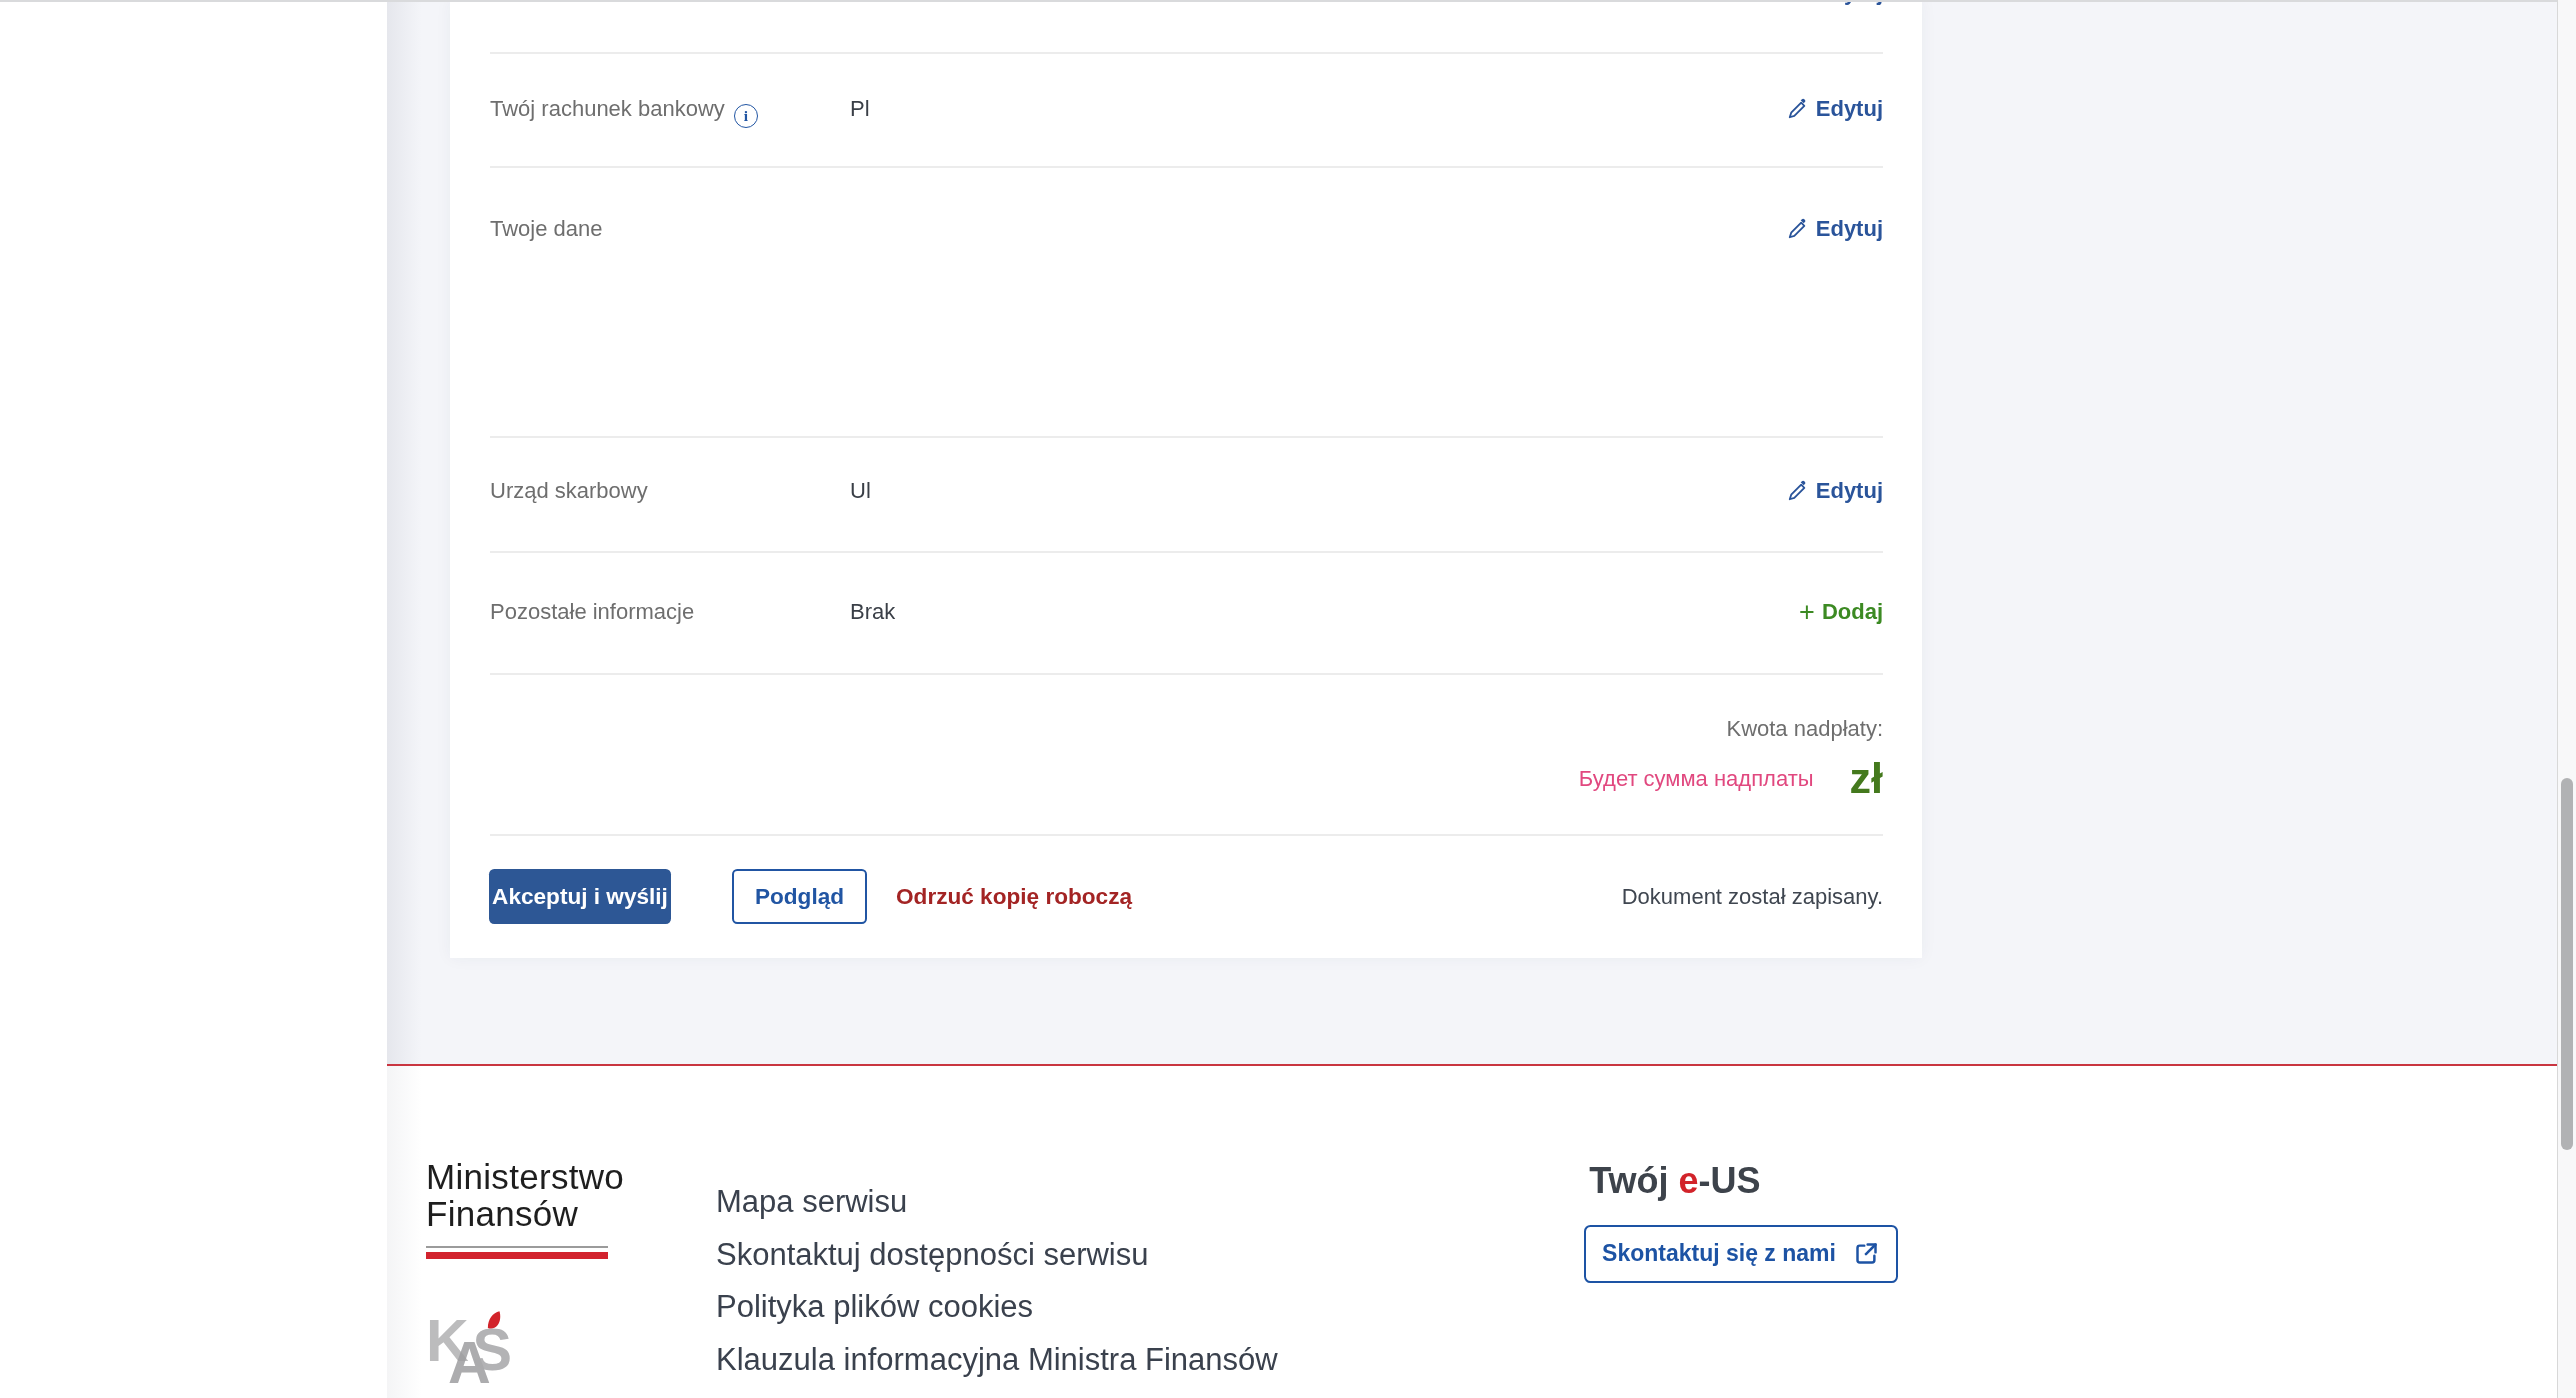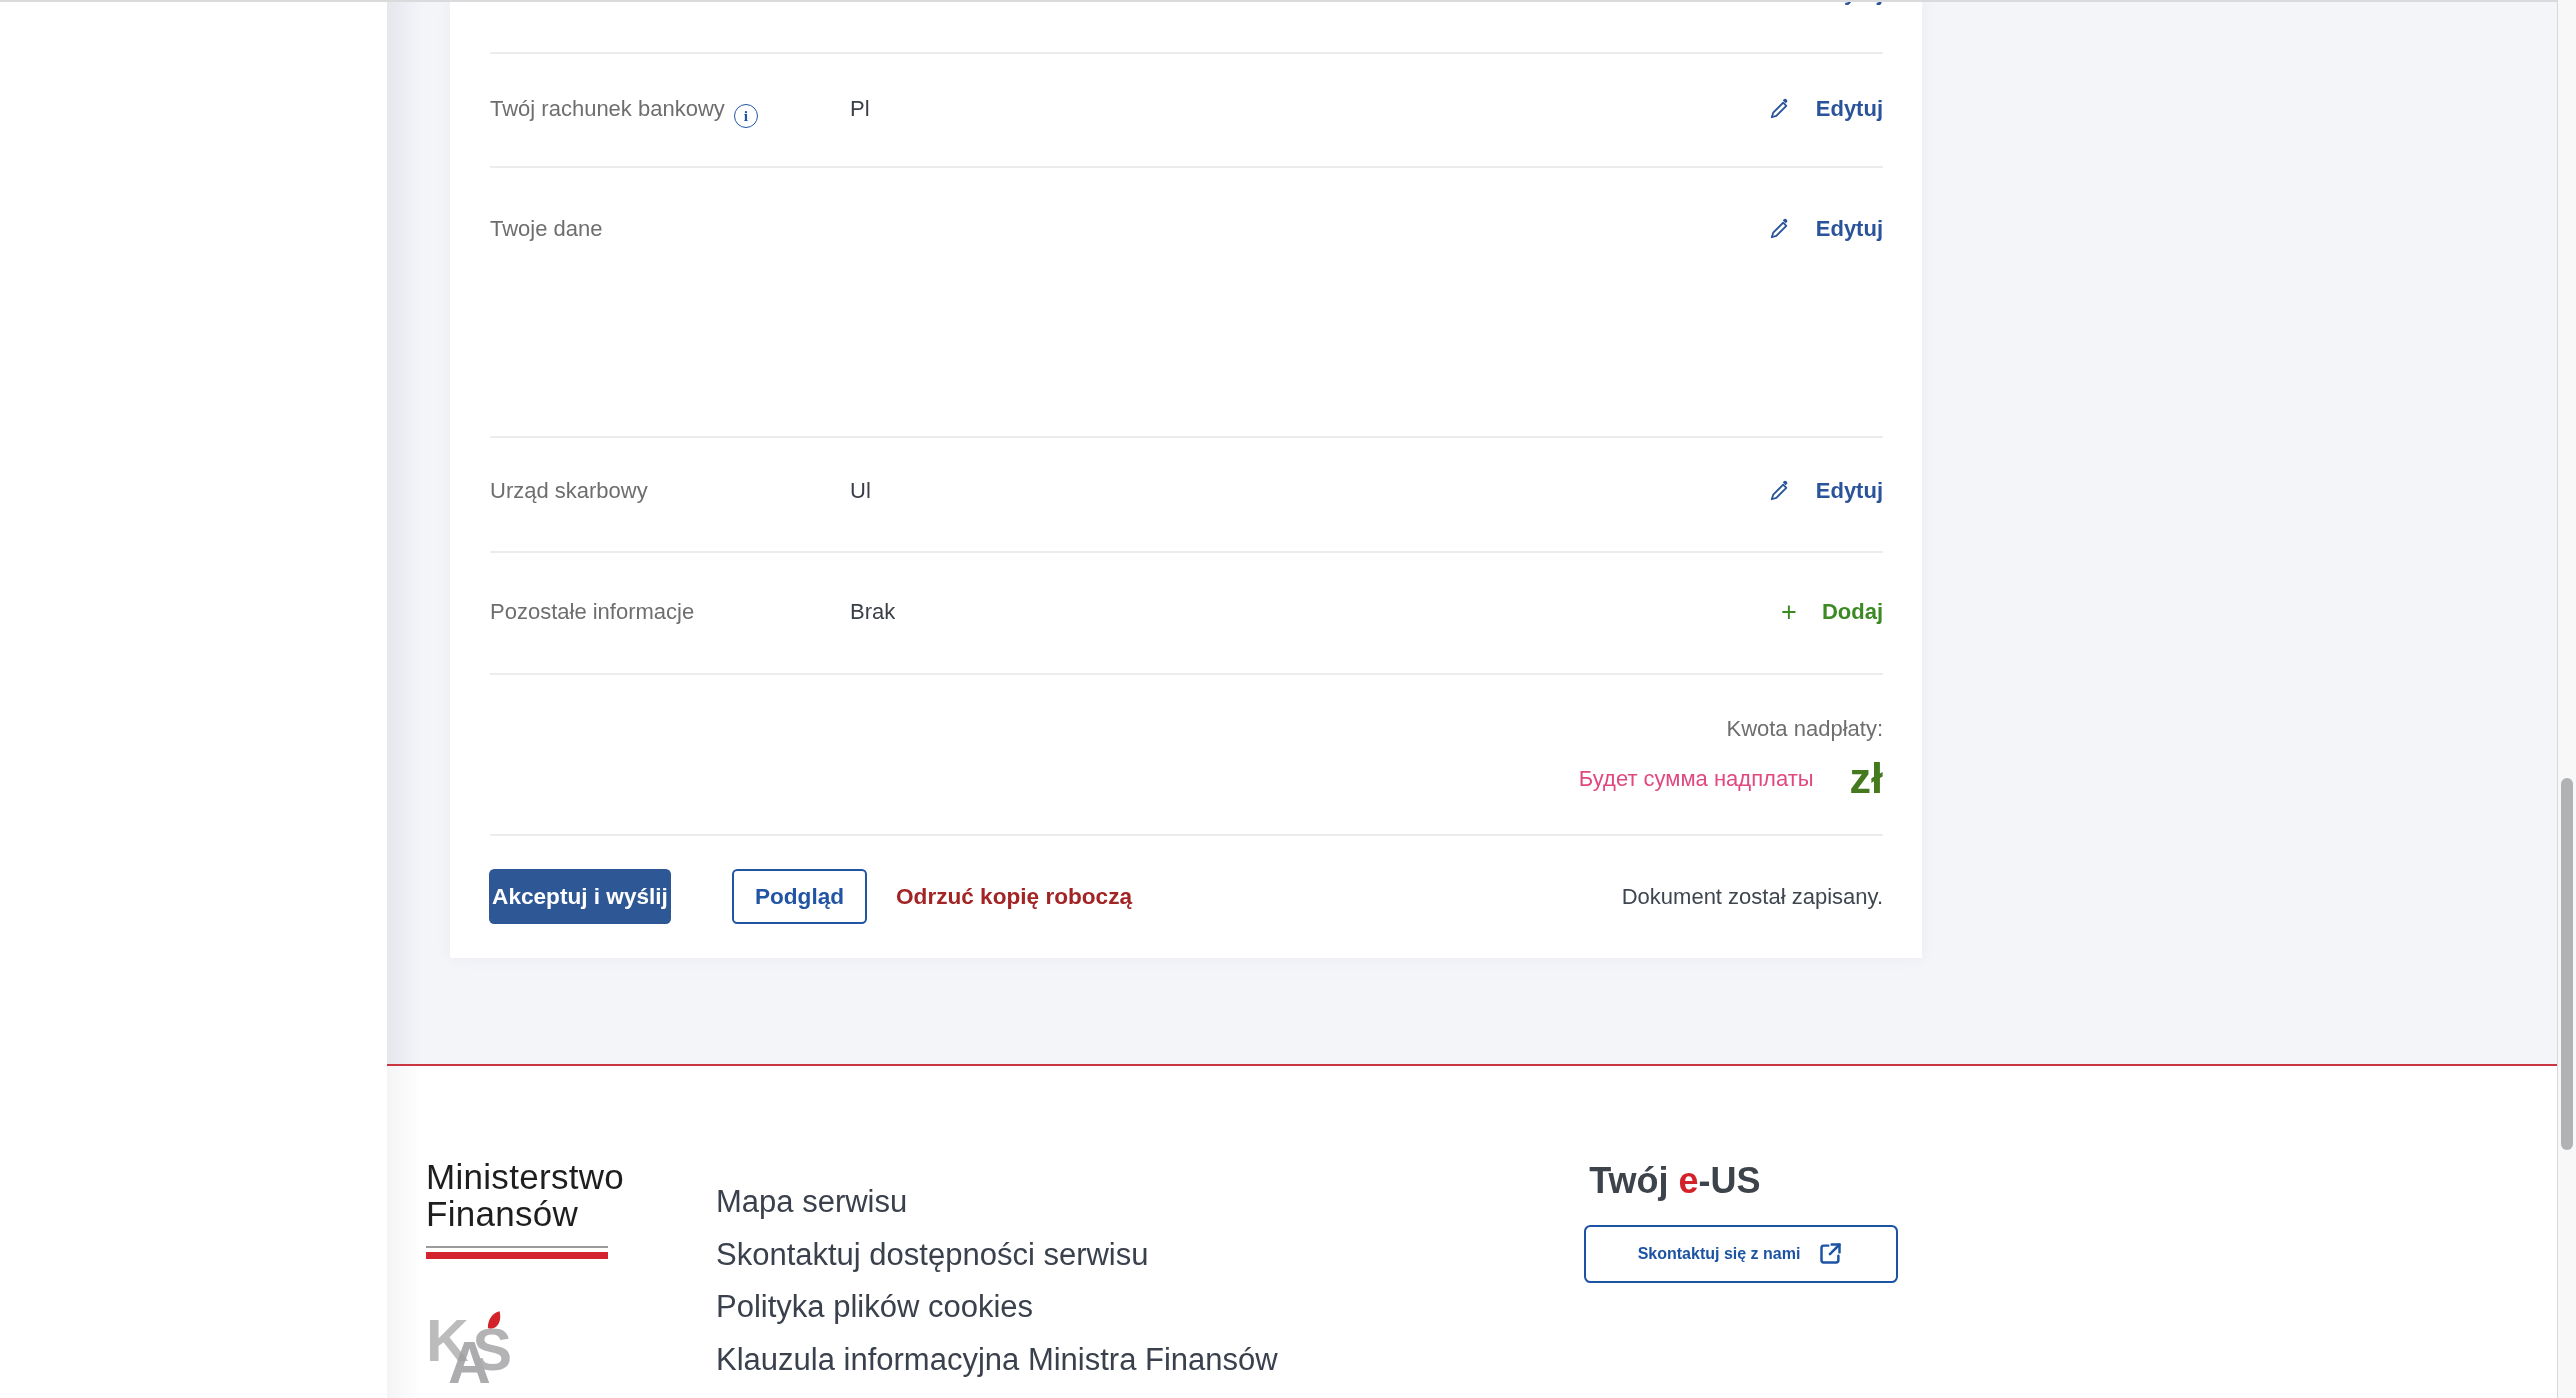--- a/index.html
+++ b/index.html
@@ -17,21 +17,21 @@
 
   
   .card{position:absolute;left:450px;top:0;width:1472px;height:958px;background:#ffffff;z-index:1;
         overflow:hidden;box-shadow:0 0 15.5px rgba(40,50,80,0.05);}
   .divider{position:absolute;left:40px;right:39px;height:1.9px;background:#ececec;}
   .d1{top:52px}.d2{top:166px}.d3{top:436px}.d4{top:551px}.d5{top:673px}.d6{top:834px}
   .row{position:absolute;left:40px;right:39px;height:31px;}
   .r1{top:94px}.r2{top:214px}.r3{top:476px}.r4{top:597px}
   .row-label{position:absolute;left:0;top:0;font-size:22px;line-height:30px;color:#6e6e6e;white-space:nowrap;}
   .row-value{position:absolute;left:360px;top:0;font-size:22px;line-height:30px;color:#3a3f47;white-space:nowrap;}
-  .row-action{position:absolute;right:0;top:0;display:flex;align-items:center;gap:25px;height:30px;
+  .row-action{position:absolute;right:0;top:0;display:flex;align-items:center;gap:7px;height:30px;
         font-size:22px;font-weight:bold;color:#2a549a;cursor:pointer;white-space:nowrap;}
   .row-action.green{color:#3c8a23;}
   .row-action svg{display:block;}
   .partial-action{position:absolute;right:39px;top:-22px;}
   .plus-glyph{font-size:27px;font-weight:normal;line-height:27px;}
   .info-icon{display:inline-flex;align-items:center;justify-content:center;width:22px;height:22px;
         border:1.9px solid #2155a3;border-radius:50%;color:#2155a3;font-size:15.5px;font-weight:bold;
         font-family:"Liberation Serif",serif;margin-left:9px;vertical-align:-4.5px;cursor:pointer;}
 
   .summary{position:absolute;right:39px;top:716px;text-align:right;}
@@ -52,21 +52,21 @@
   .mf-block{position:absolute;left:39px;top:92px;}
   .mf-name{font-size:35px;line-height:37px;color:#1e1e1e;letter-spacing:0.3px;}
   .mf-line-gray{width:182px;height:1.9px;background:#9b9b9b;margin-top:14px;}
   .mf-line-red{width:182px;height:7px;background:#d2232e;margin-top:4.5px;}
   .footer-links{position:absolute;left:329px;top:122px;display:flex;flex-direction:column;gap:24.5px;}
   .footer-link{font-size:31px;line-height:28px;color:#3a414d;cursor:pointer;white-space:nowrap;}
   .eus-block{position:absolute;left:1197px;top:95px;}
   .eus-logo{font-size:36px;line-height:39px;font-weight:bold;color:#3d434b;margin-left:5.2px;}
   .eus-logo .e-red{color:#d2232a;}
   .contact-btn{box-sizing:border-box;margin-top:24.5px;width:314px;height:58px;border:2.6px solid #1d53a4;
-        border-radius:6.4px;color:#1d53a4;font-weight:bold;font-size:16px;display:flex;align-items:center;
+        border-radius:6.4px;color:#1d53a4;font-weight:bold;font-size:23px;display:flex;align-items:center;
         justify-content:center;gap:17px;cursor:pointer;background:#fff;}
   .kas-block{position:absolute;left:39px;top:245px;width:271px;}
   .kas-caption{font-size:24.5px;line-height:30px;color:#9c9c9c;margin-top:2.6px;margin-left:2.6px;white-space:nowrap;}
 
   
   .scrollbar{position:absolute;right:0;top:0;width:19.3px;height:1398px;background:#f8f8f9;
         border-left:1.3px solid #d8d8d8;box-sizing:border-box;z-index:7;}
   .scroll-thumb{position:absolute;left:3.2px;top:778px;width:12.2px;height:372px;background:#b1b2b4;border-radius:7.7px;}
 </style>
 </head>

